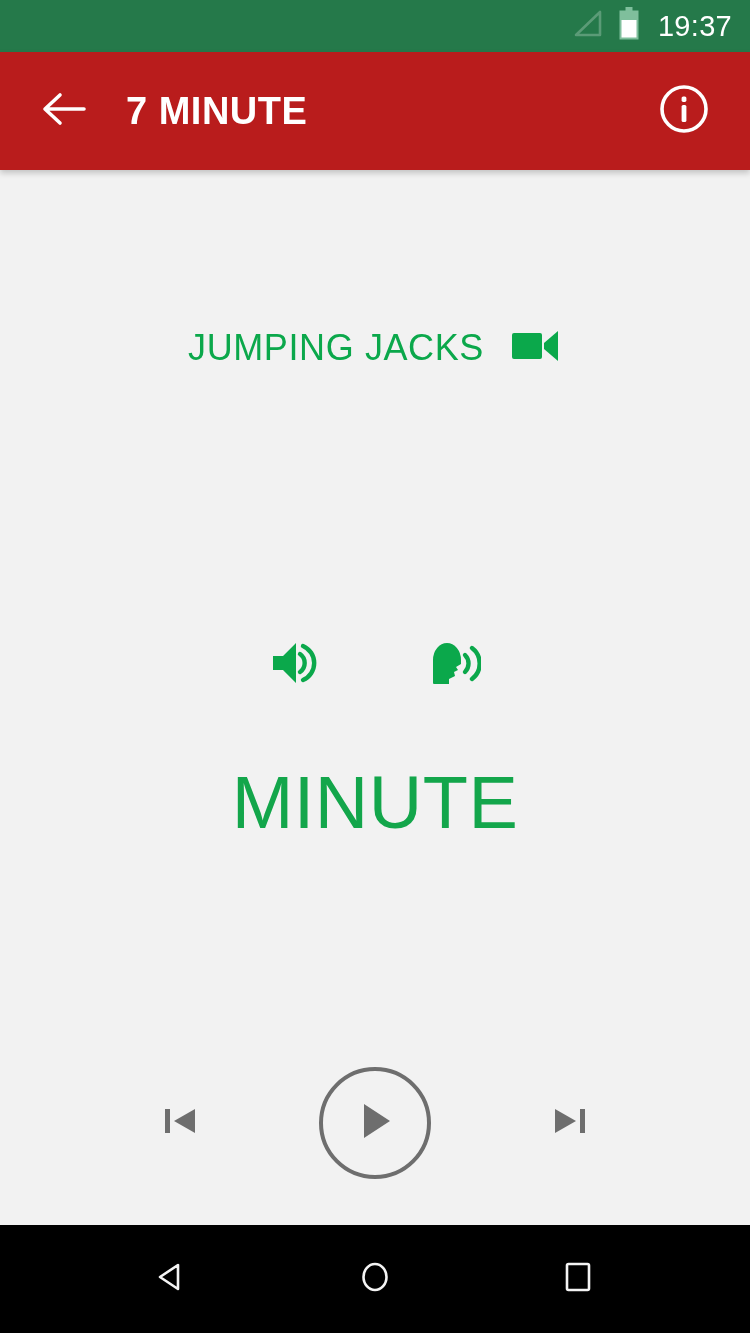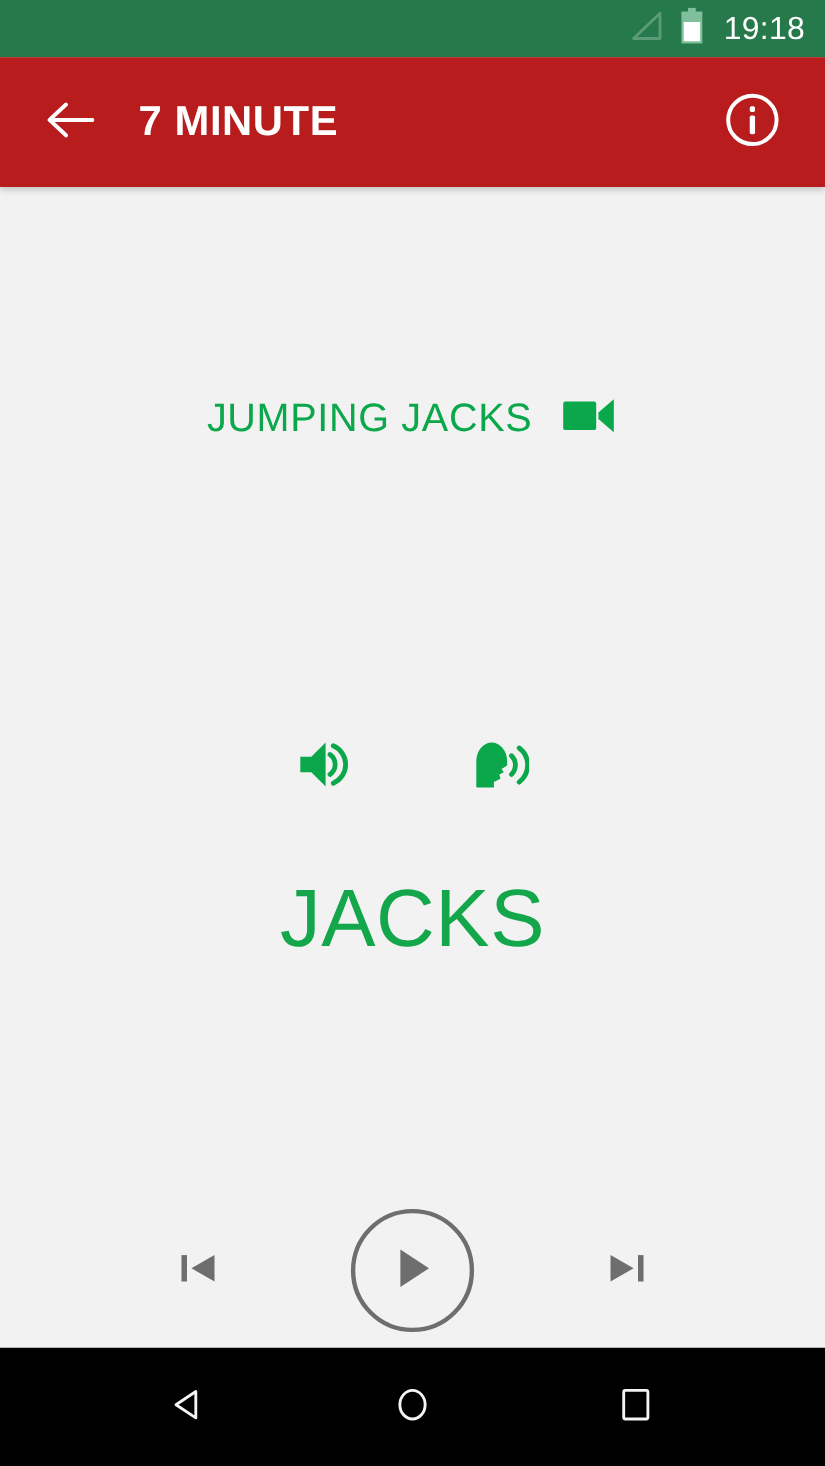--- a/index.html
+++ b/index.html
@@ -91,21 +91,20 @@
     flex: 0 0 auto;
     cursor: pointer;
     margin-right: 8px;
   }
 
   
   .content {
     flex: 1 1 auto;
     position: relative;
     background: #f2f2f2;
-    margin-top: 32px;
   }
 
   .exercise-row {
     position: absolute;
     top: 157px;
     left: 0;
     right: 0;
     display: flex;
     align-items: center;
     justify-content: center;
@@ -224,21 +223,21 @@
           <path d="M30 2 L30 25 L6 25 Z" fill="none" stroke="#5b9b77" stroke-width="2.6" stroke-linejoin="round"></path>
         </svg>
       </span>
       <span class="battery-icon">
         <svg width="22" height="34" viewBox="0 0 22 34">
           <rect x="7.5" y="0" width="7" height="4" fill="#7fbf9c"></rect>
           <rect x="1.5" y="3.5" width="19" height="29" fill="#7fbf9c"></rect>
           <rect x="3.5" y="13" width="15" height="17.5" fill="#ffffff"></rect>
         </svg>
       </span>
-      <span class="status-time">19:18</span>
+      <span class="status-time">19:37</span>
     </div>
   </div>
 
   <div class="app-bar">
     <div class="back-button">
       <span>
         <svg width="48" height="40" viewBox="0 0 48 40">
           <path d="M44 20 L6 20 M20 6 L5 20 L20 34" fill="none" stroke="#ffffff" stroke-width="3.6" stroke-linecap="round" stroke-linejoin="round"></path>
         </svg>
       </span>
@@ -284,21 +283,21 @@
         <span>
           <svg width="54" height="48" viewBox="0 0 54 48">
             <path d="M6 21 A14 17 0 0 1 34 21 L34 25 L29 28 L31 31 L27 33 L28 37 L22 40 L22 45 L7 45 A1 1 0 0 1 6 44 Z" fill="#0ba84b"></path>
             <path d="M38 16 A12 12 0 0 1 38 33" fill="none" stroke="#0ba84b" stroke-width="4.4" stroke-linecap="round"></path>
             <path d="M45 9 A19.5 19.5 0 0 1 45 40" fill="none" stroke="#0ba84b" stroke-width="4.4" stroke-linecap="round"></path>
           </svg>
         </span>
       </span>
     </div>
 
-    <div class="state-label">JACKS</div>
+    <div class="state-label">MINUTE</div>
 
     <div class="controls-row">
       <span class="skip-button">
         <span>
           <svg width="46" height="46" viewBox="0 0 46 46">
             <rect x="8" y="11" width="5" height="24" fill="#6e6e6e"></rect>
             <path d="M38 11 L38 35 L17 23 Z" fill="#6e6e6e"></path>
           </svg>
         </span>
       </span>

